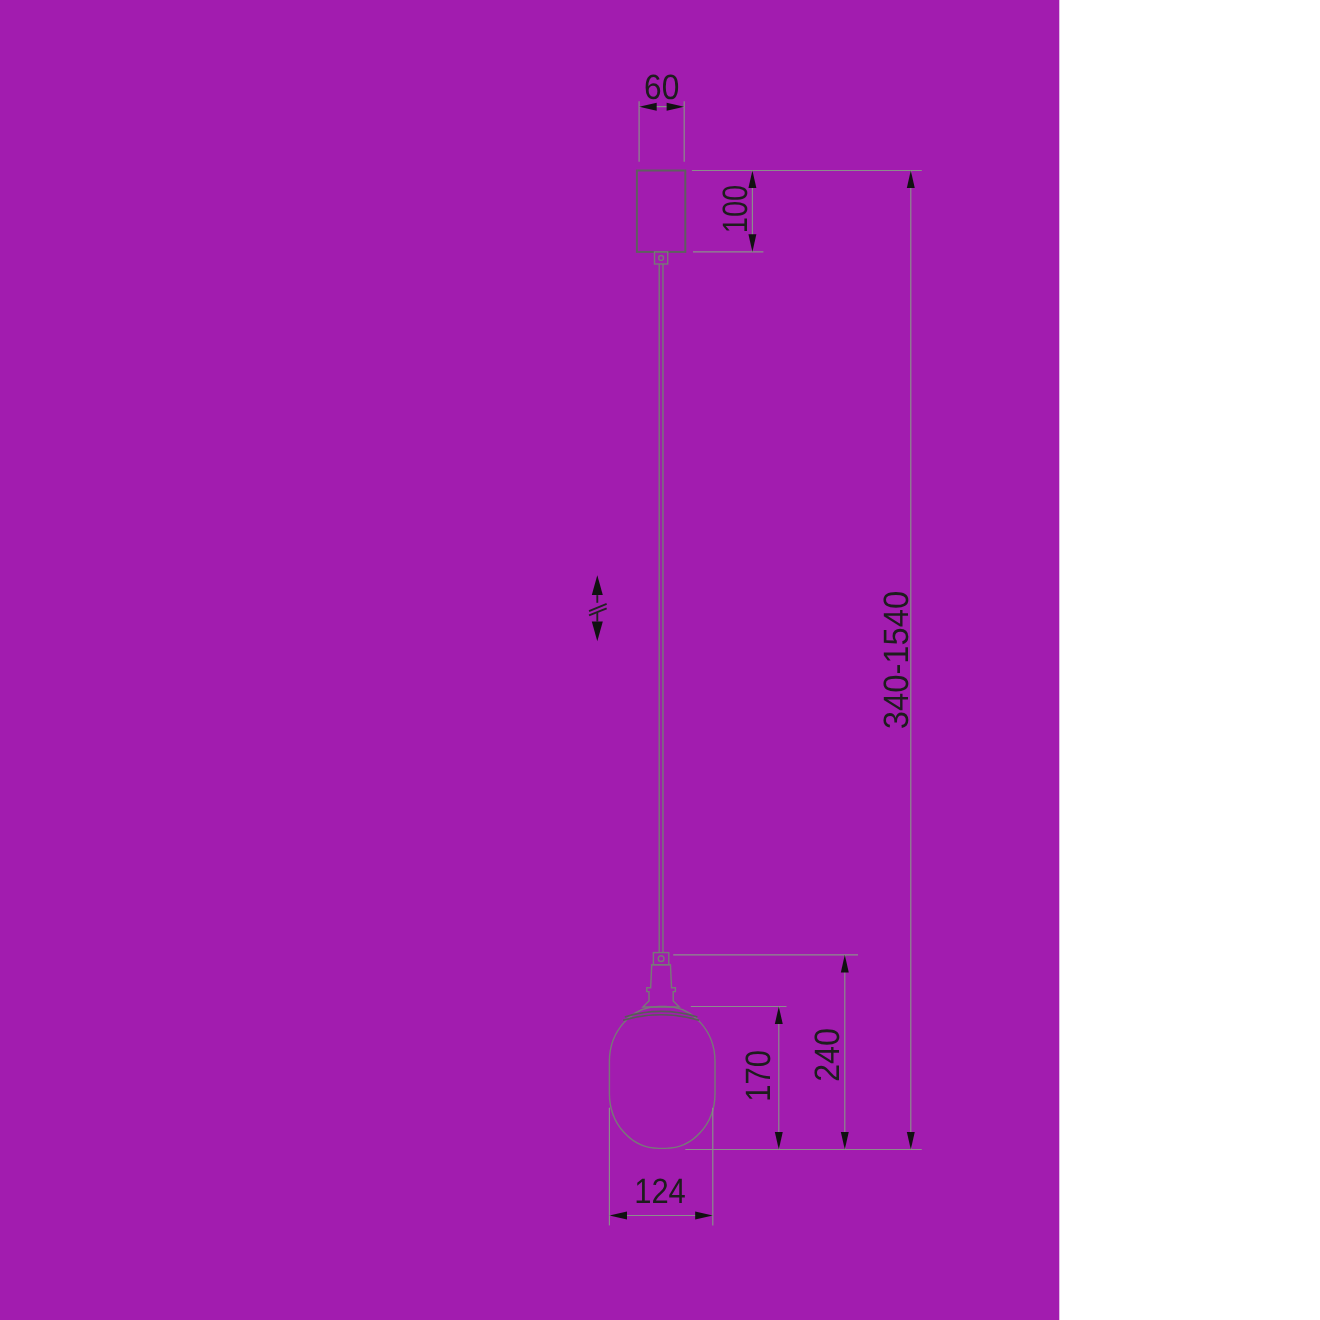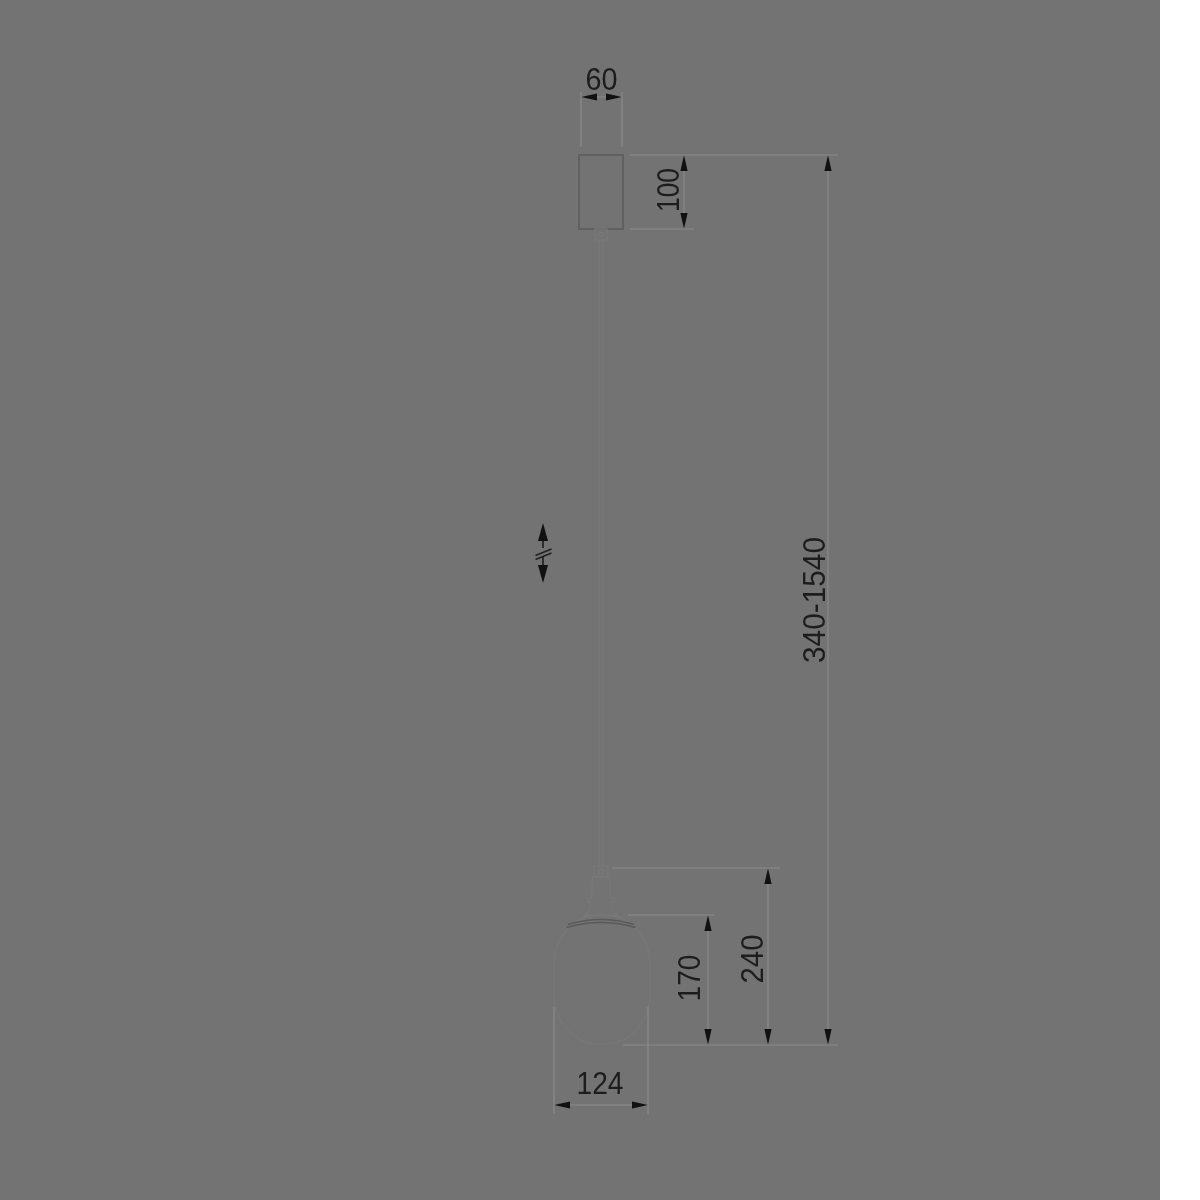--- a/index.html
+++ b/index.html
@@ -1,19 +1,19 @@
 <!DOCTYPE html>
 <html><head>
 <meta charset="utf-8">
 <style>
   html,body{margin:0;padding:0;background:#ffffff;}
   .canvas{
     position:relative;
-    width:1160px;height:1200px;
-    background:#737373;
+    width:963px;height:1200px;
+    background:#a21caf;
     overflow:hidden;
   }
   svg{display:block;}
   .obj      {stroke:#5f5f5f; stroke-width:1.8; fill:none;}
   .obj-thin {stroke:#787878; stroke-width:1.3; fill:none;}
   .rim      {stroke:#5a5a5a; stroke-width:1.5; fill:none;}
   .dim      {stroke:#8c8c8c; stroke-width:1.1; fill:none;}
   .arr      {fill:#111111; stroke:none;}
   .adj      {stroke:#222222; stroke-width:1.7; fill:none;}
   .adj-head {fill:#111111; stroke:none;}

